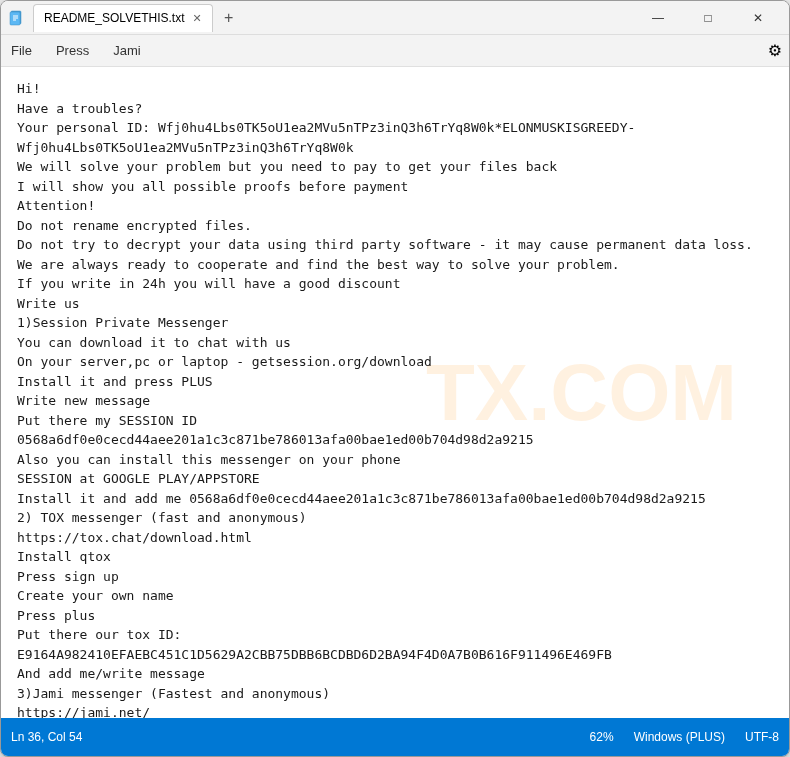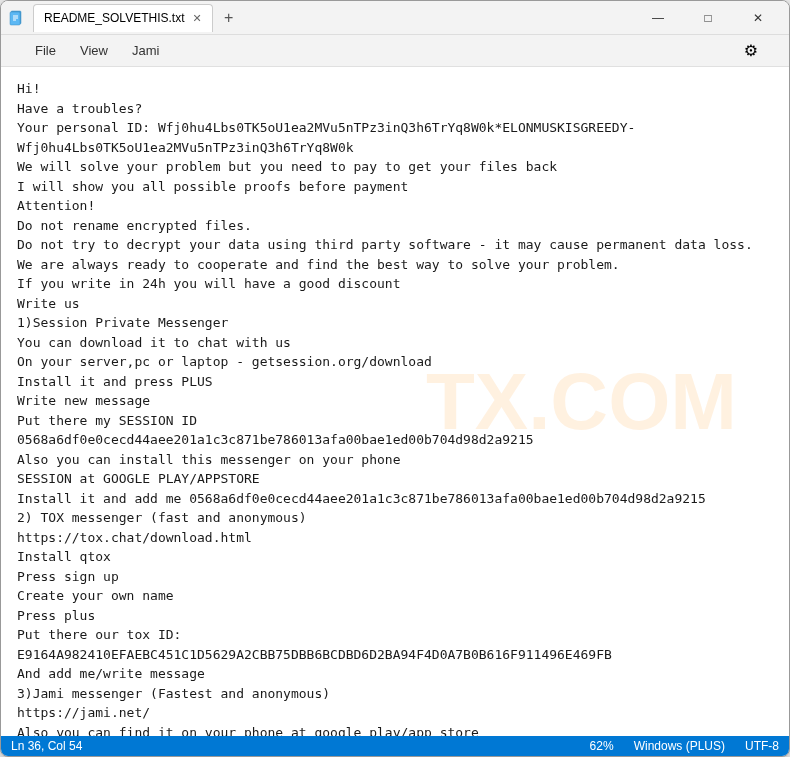--- a/index.html
+++ b/index.html
@@ -115,21 +115,21 @@
       font-size: 12px;
       color: #333;
     }
 
     
     .menu-bar {
       background: #f3f3f3;
       height: 32px;
       display: flex;
       align-items: center;
-      padding: 0 24px;
+      padding: 0 0;
       border-bottom: 1px solid #e0e0e0;
       flex-shrink: 0;
       justify-content: space-between;
     }
 
     .menu-items {
       display: flex;
       align-items: center;
       gap: 4px;
     }
@@ -191,21 +191,21 @@
     .text-content {
       position: relative;
       z-index: 1;
       white-space: pre-wrap;
       word-break: break-all;
     }
 
     
     .status-bar {
       background: #0078d4;
-      height: 20px;
+      height: 38px;
       display: flex;
       align-items: center;
       padding: 0 10px;
       gap: 20px;
       flex-shrink: 0;
     }
 
     .status-item {
       font-size: 12px;
       color: #ffffff;
@@ -242,21 +242,21 @@
     <div class="window-controls">
       <div class="win-btn">—</div>
       <div class="win-btn">□</div>
       <div class="win-btn close">✕</div>
     </div>
   </div>
 
   <div class="menu-bar">
     <div class="menu-items">
       <div class="menu-item">File</div>
-      <div class="menu-item">View</div>
+      <div class="menu-item">Press</div>
       <div class="menu-item">Jami</div>
     </div>
     <div class="settings-icon">⚙</div>
   </div>
 
   <div class="content-area">
     <div class="text-editor">
       <div class="watermark">TX.COM</div>
       <pre class="text-content">Hi!
 Have a troubles?

